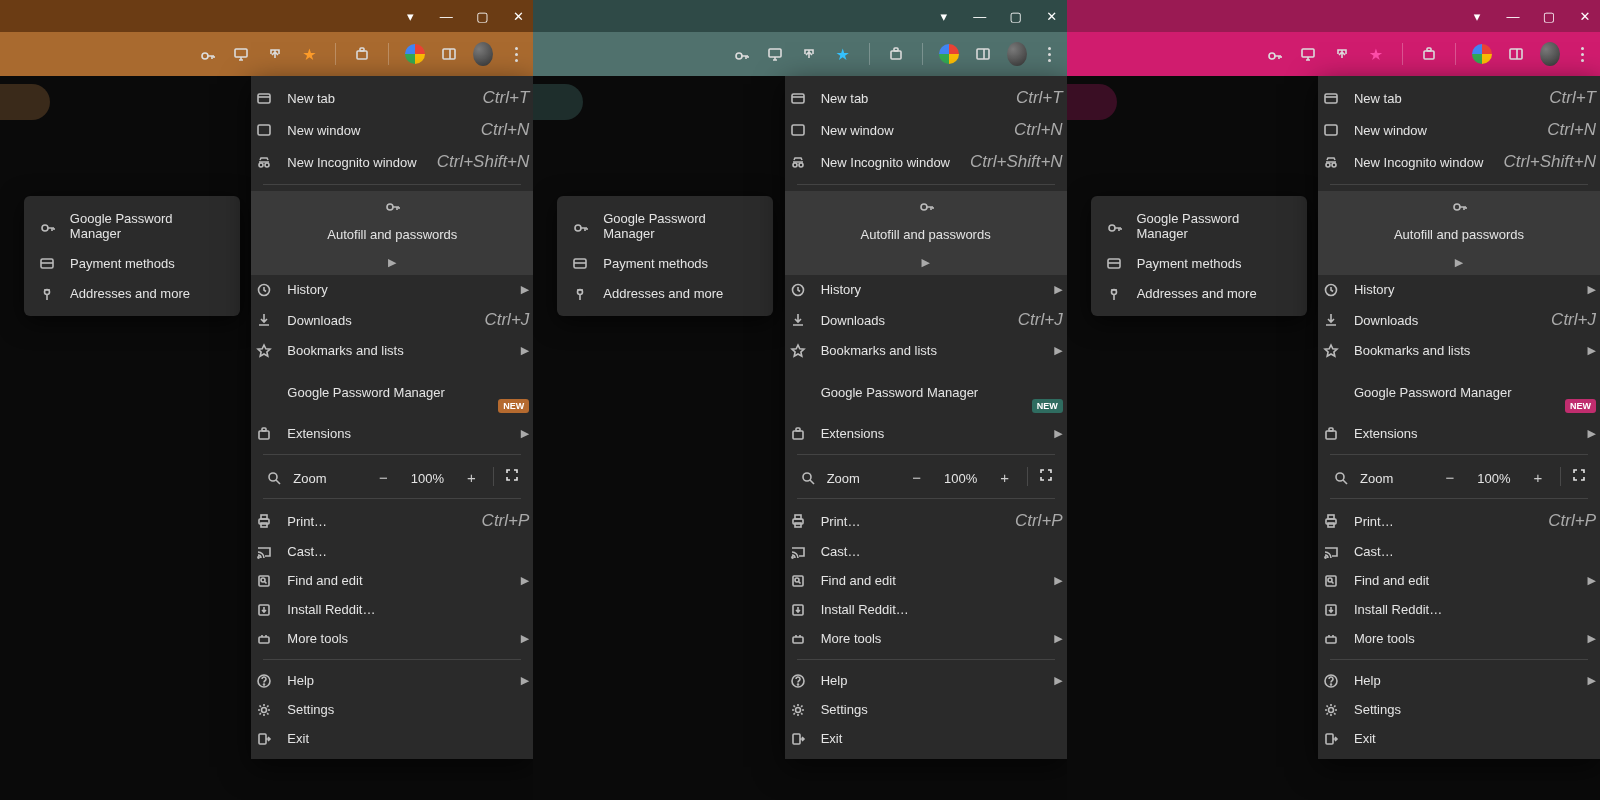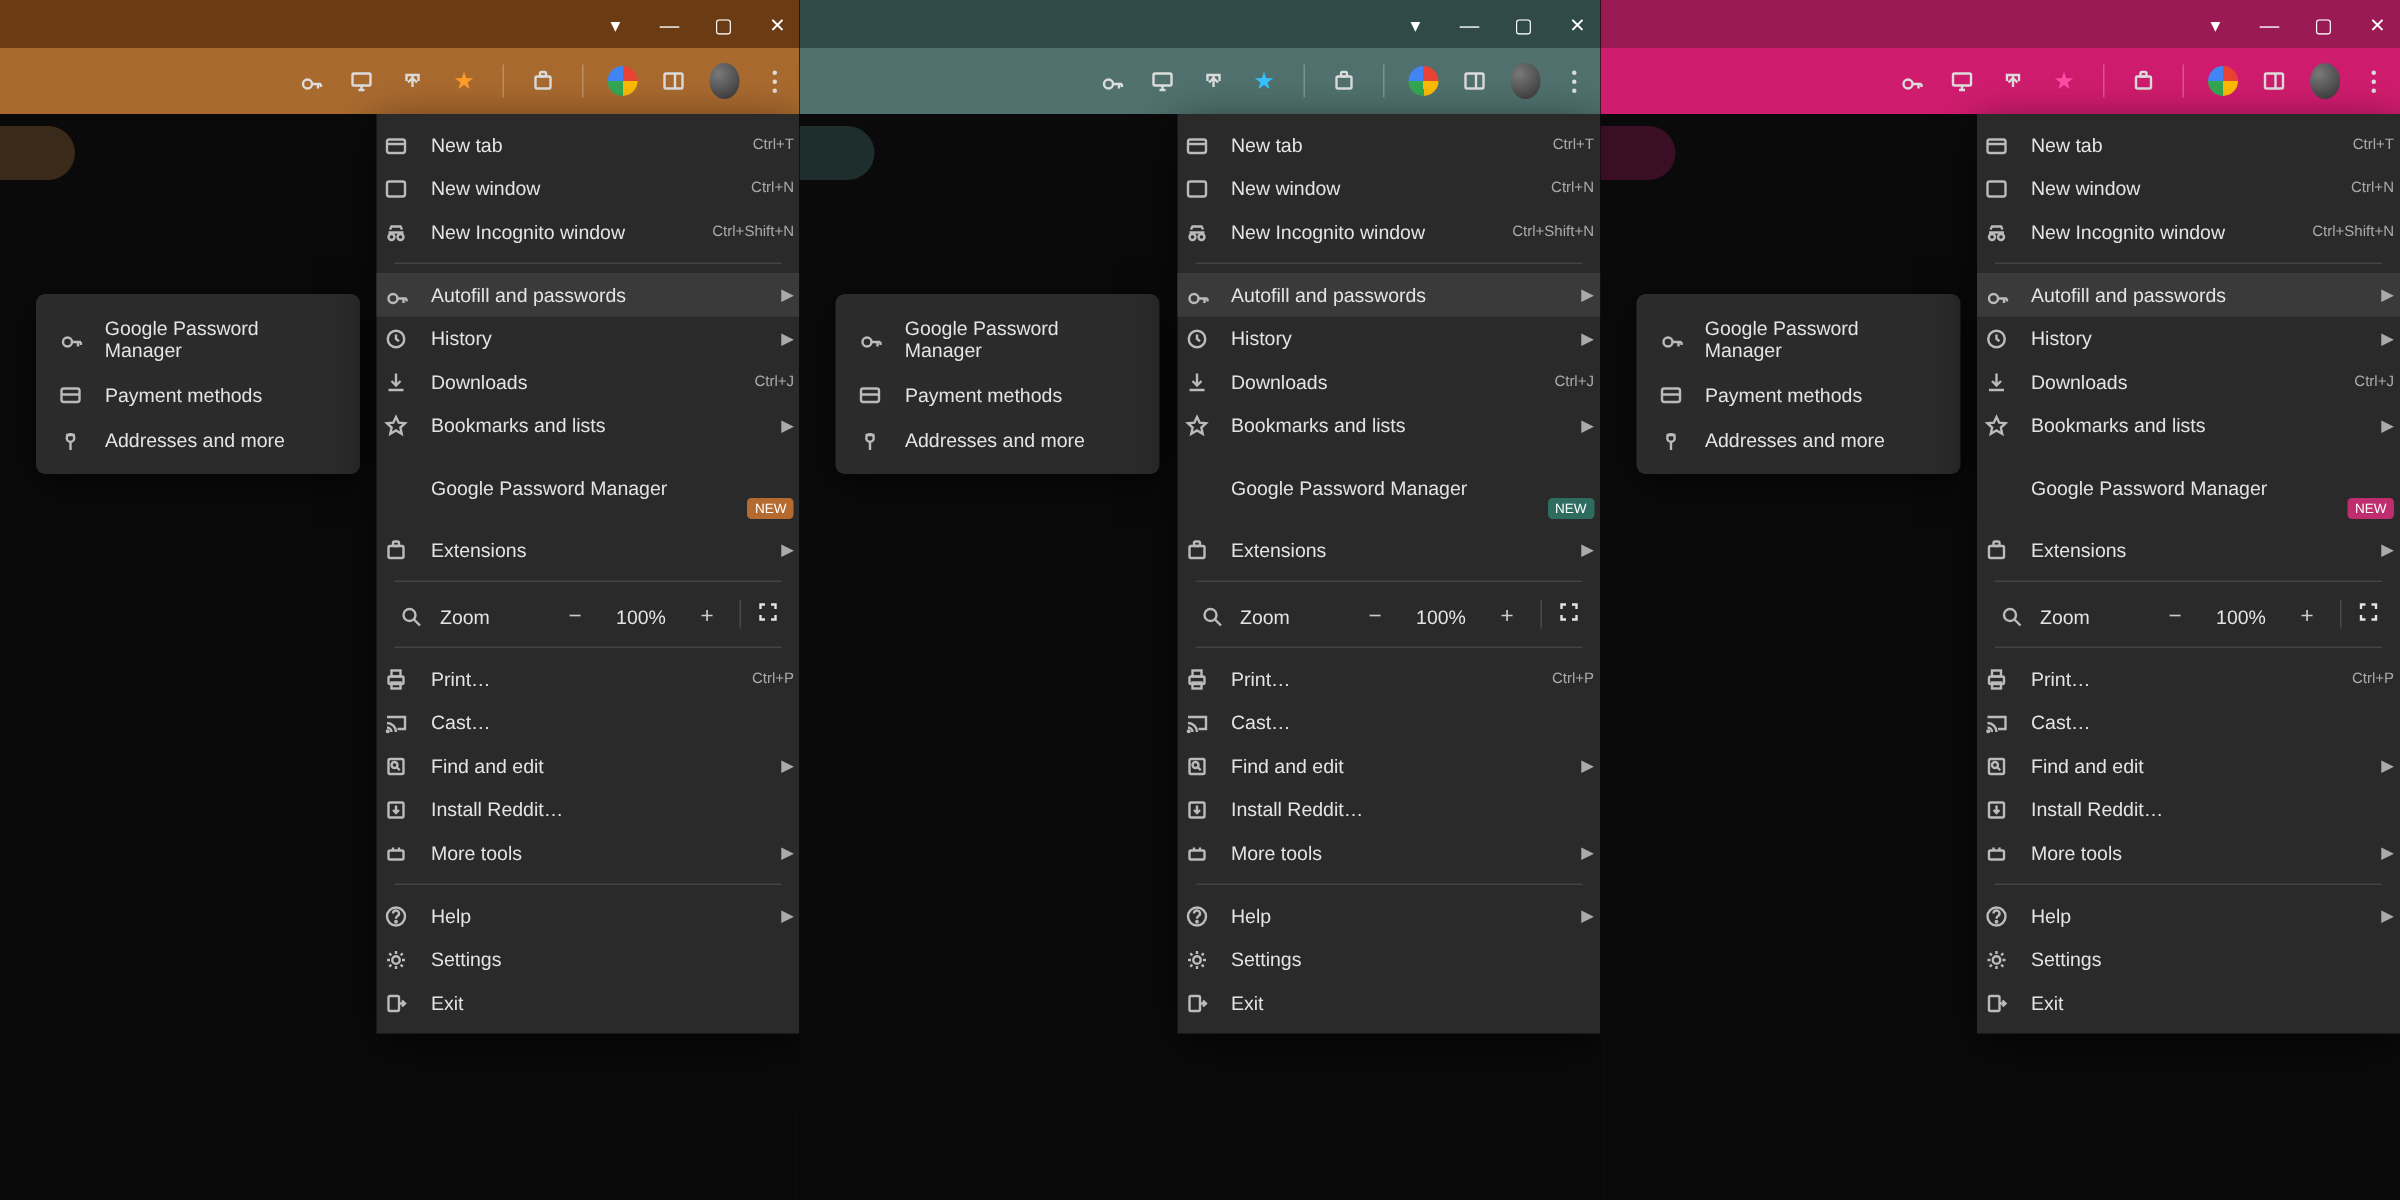--- a/index.html
+++ b/index.html
@@ -17,26 +17,26 @@
   .toolbar .kebab span{ width:3px; height:3px; background:#ddd; border-radius:50%; }
   .actrow { height:40px; display:flex; justify-content:flex-end; align-items:center; gap:18px; padding:0 14px; color:#ddd; }
   .actrow .ic { width:20px; height:20px; display:flex; align-items:center; justify-content:center; cursor:pointer; }
   .actrow .vsep { width:1px; height:22px; background:rgba(255,255,255,.2); }
   .rb { position:absolute; left:0; top:84px; width:50px; height:36px; border-top-right-radius:18px; border-bottom-right-radius:18px; }
   .submenu { position:absolute; top:196px; left:24px; width:216px; background:#2b2b2b; border-radius:6px; padding:8px 0; box-shadow:0 6px 24px rgba(0,0,0,.6); }
   .sub-item { display:flex; align-items:center; gap:14px; padding:7px 14px; font-size:13px; color:#e4e4e4; cursor:pointer; }
   .sub-item .icn{ width:18px; display:flex; justify-content:center; color:#bbb; }
   .menu { position:absolute; right:0; top:76px; width:282px; background:#2a2a2a; padding:6px 0; box-shadow:0 8px 28px rgba(0,0,0,.6); }
   .mi { display:flex; align-items:center; gap:14px; padding:6px 4px; font-size:13px; color:#e4e4e4; cursor:pointer; min-height:29px; }
-  .mi.hov { background:#3a3a3a; }
+  .mi.hov { background:#3a3a3a;flex-direction:column; }
   .mi .icn { width:18px; display:flex; justify-content:center; color:#bbb; }
   .mi .lbl { flex:1; }
-  .mi .sc { color:#aaa; font-size:10px; }
+  .mi .sc { color:#aaa; font-size:17px;font-style:italic; }
   .mi .chev { color:#aaa; font-size:11px; }
-  .badge { font-size:9px; font-weight:400; padding:2px 5px; border-radius:3px; color:#fff;margin-top:28px; }
+  .badge { font-size:9px; font-weight:700; padding:2px 5px; border-radius:3px; color:#fff;margin-top:28px; }
   .msep { height:1px; background:rgba(255,255,255,.12); margin:6px 12px; }
   .zoomrow { display:flex; align-items:flex-end; gap:10px; padding:6px 14px; font-size:13px; color:#e4e4e4; }
   .zoomrow .icn{width:18px;display:flex;justify-content:center;color:#bbb;}
   .zoomrow .lbl{flex:1;}
   .zoomrow .zbtn{width:24px;text-align:center;cursor:pointer;color:#ccc;font-size:15px;}
   .zoomrow .zv{width:44px;text-align:center;}
   .zoomrow .fs{width:26px;text-align:center;cursor:pointer;border-left:1px solid rgba(255,255,255,.15);padding-left:10px;}
   svg{width:16px;height:16px;stroke:currentColor;fill:none;stroke-width:1.6;}
   
   .p0 .titlebar{ background:#6b3c14; }

